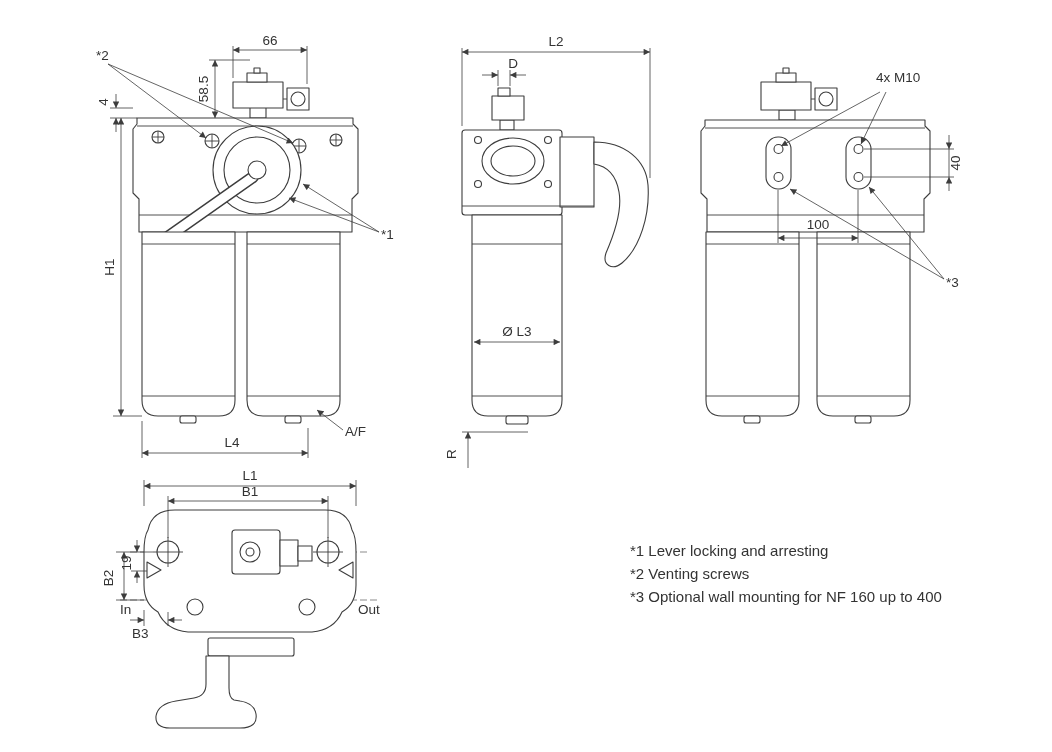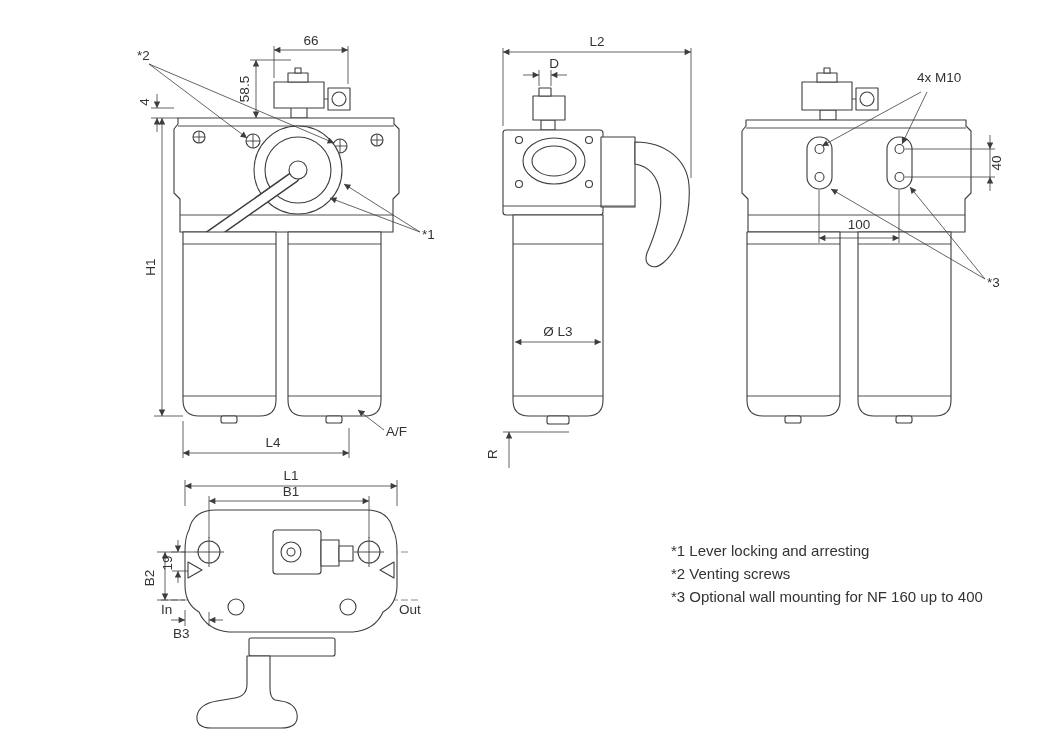--- a/index.html
+++ b/index.html
@@ -1,16 +1,16 @@
 <!DOCTYPE html>
 <html><head>
 <meta charset="utf-8">
 <style>
   html,body{margin:0;padding:0;background:#fff;}
-  .canvas{width:1010px;height:752px;background:#ffffff;position:relative;overflow:hidden;padding-left:41px;}
+  .canvas{width:1010px;height:752px;background:#ffffff;position:relative;overflow:hidden;}
   svg{display:block;}
   .part{fill:#ffffff;stroke:#3d3d3d;stroke-width:1.1;stroke-linejoin:round;stroke-linecap:round;}
   .detail{fill:none;stroke:#3d3d3d;stroke-width:0.9;}
   .dim{fill:none;stroke:#3d3d3d;stroke-width:0.8;}
   .cl{fill:none;stroke:#3d3d3d;stroke-width:0.6;stroke-dasharray:7 3;}
   .lever-core{fill:none;stroke:#3d3d3d;stroke-width:12;stroke-linecap:round;}
   .lever-fill{fill:none;stroke:#ffffff;stroke-width:9;stroke-linecap:round;}
   text{font-family:"Liberation Sans","DejaVu Sans",sans-serif;fill:#333333;}
   .dimtext{font-size:13.5px;}
   .notetext{font-size:15px;}

